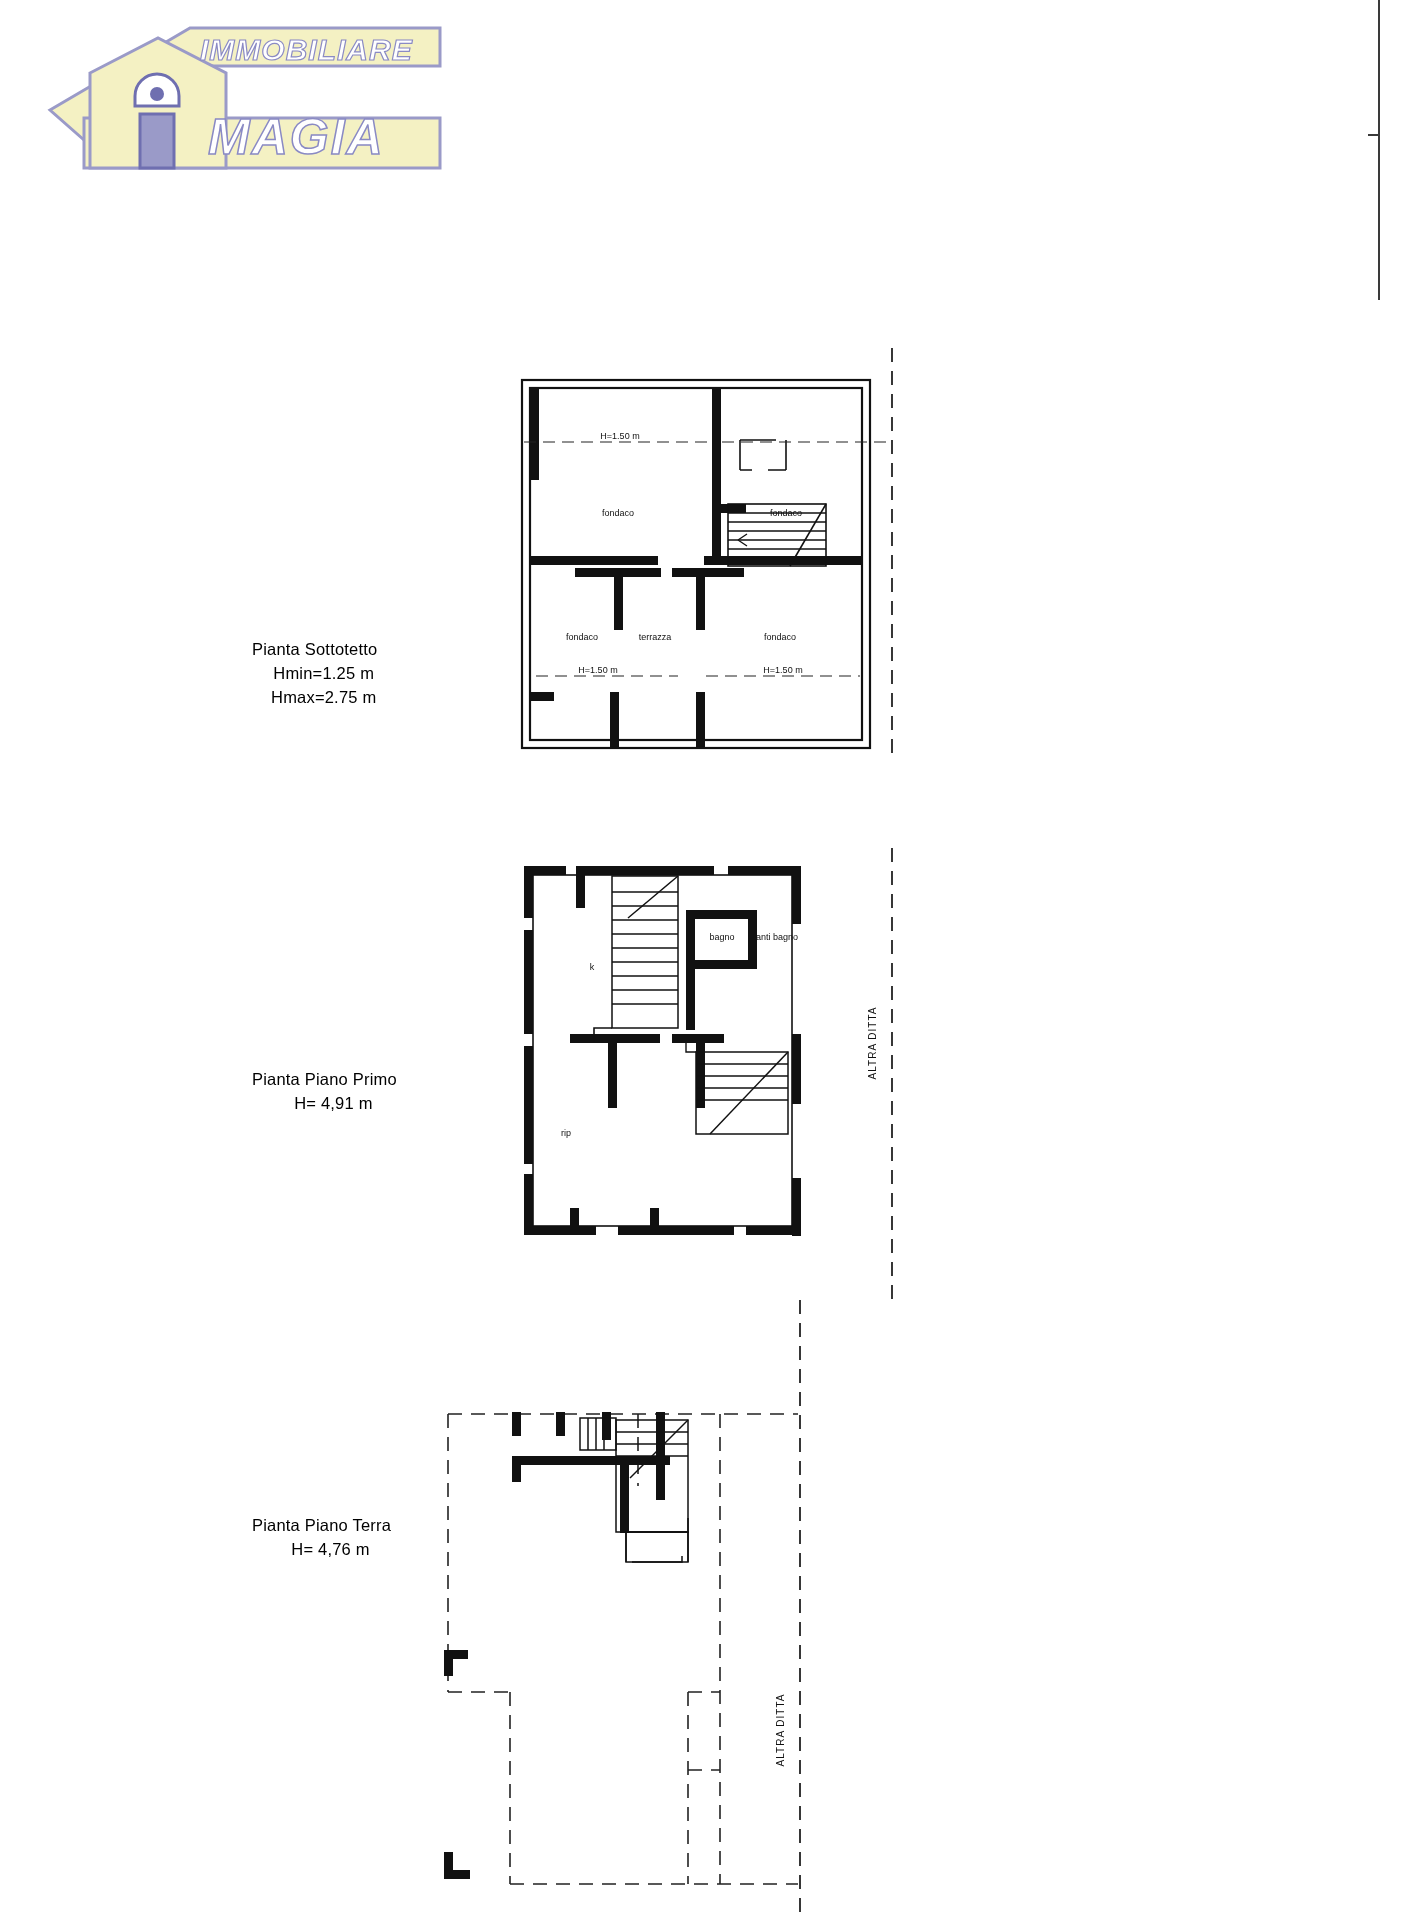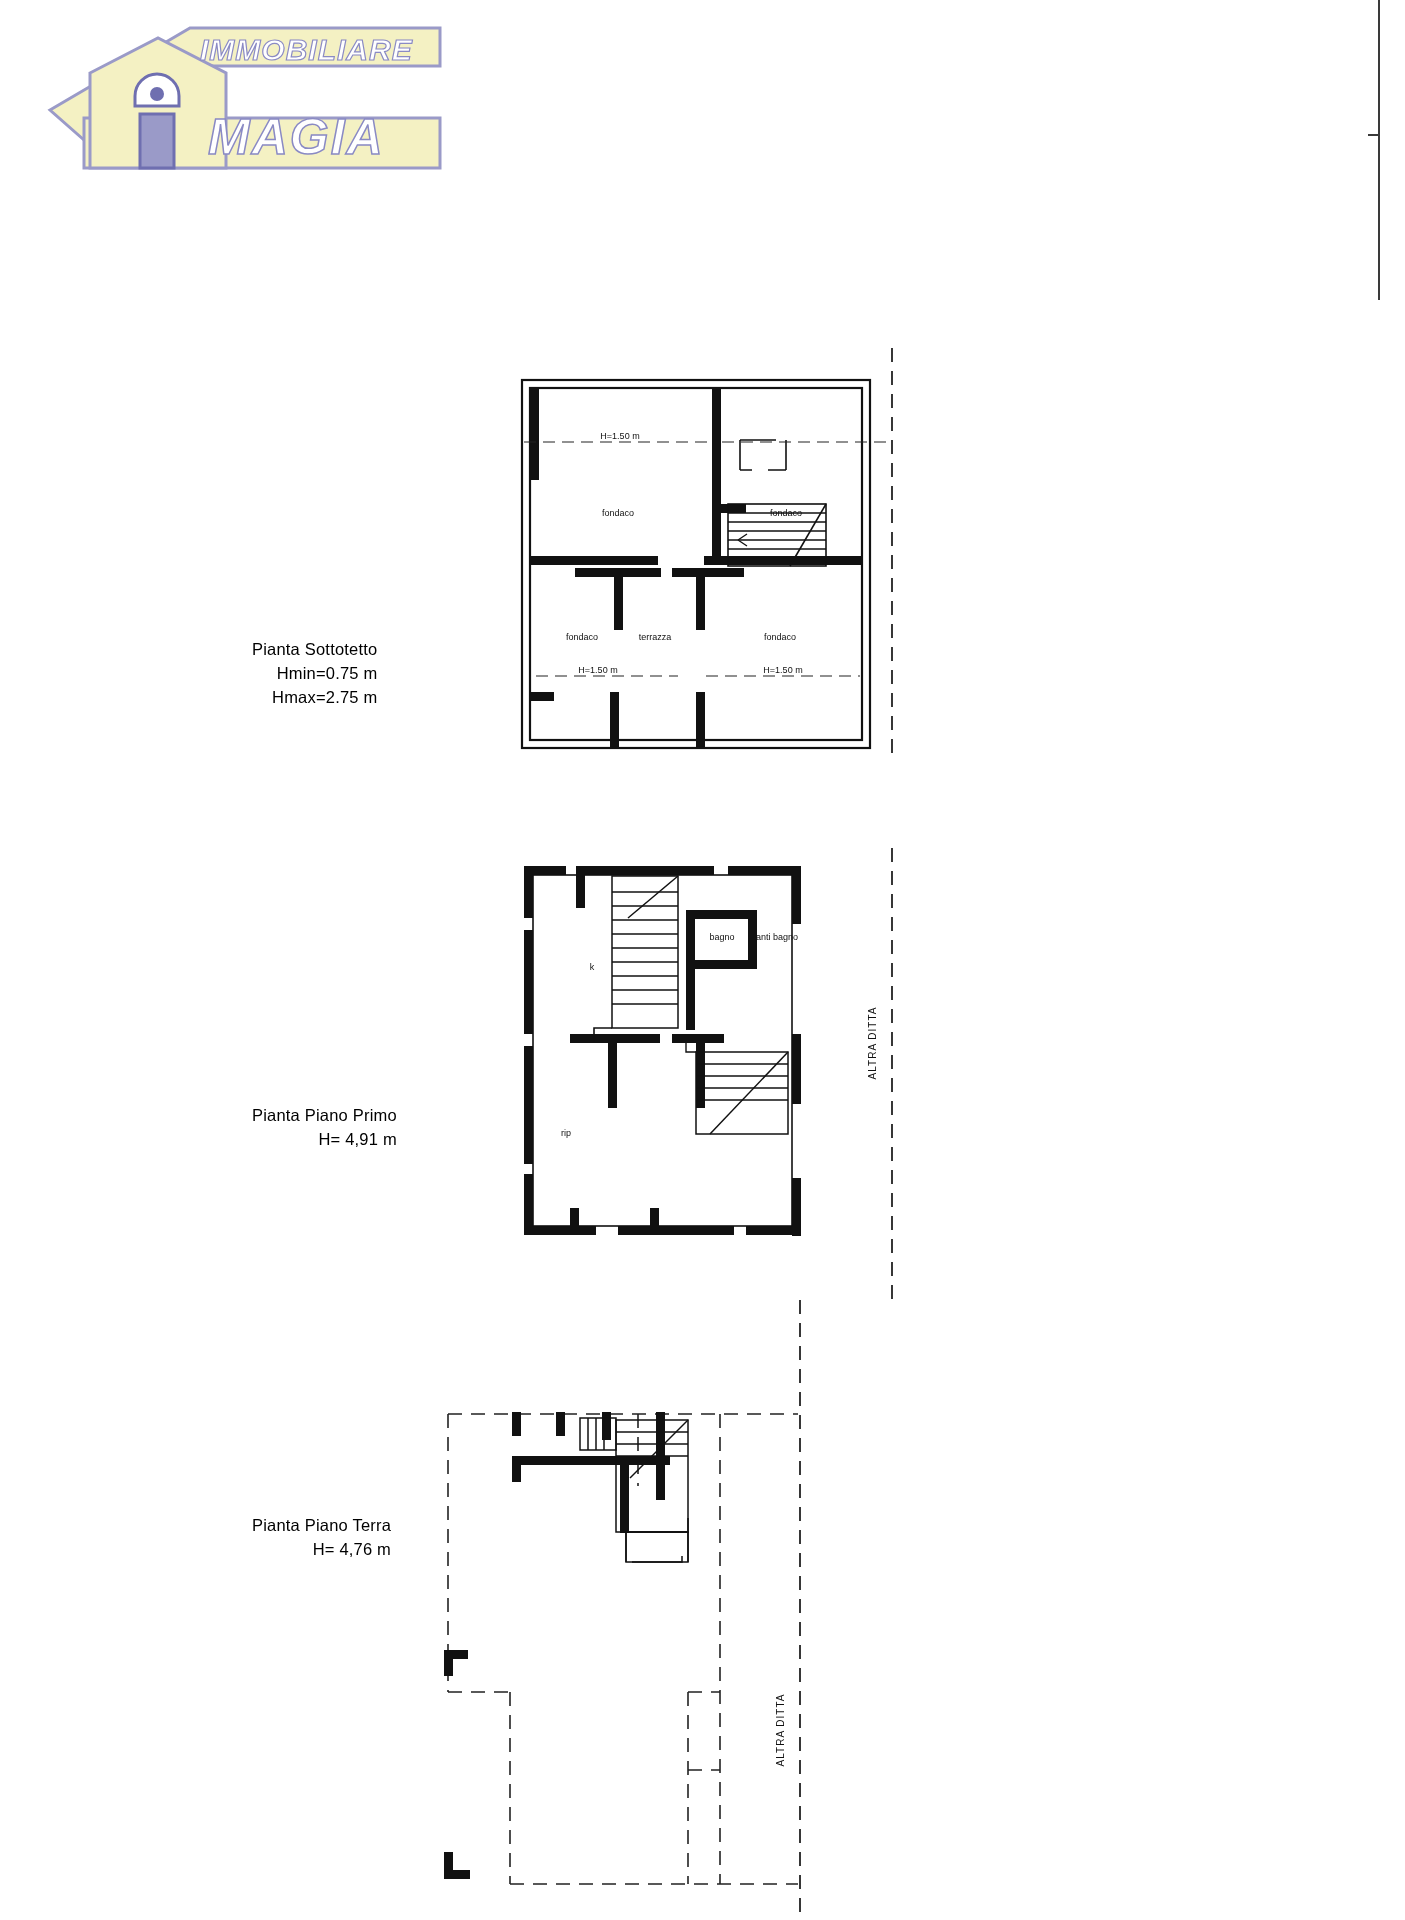--- a/index.html
+++ b/index.html
@@ -32,21 +32,21 @@
     background: #3a3a3a;
   }
 
   
   .plan-label {
     position: absolute;
     font-size: 16.5px;
     letter-spacing: .2px;
     line-height: 1.45;
     color: #000;
-    text-align: right;
+    text-align: center;
     white-space: nowrap;
   }
   .plan-label .sub {
     display: block;
     padding-left: 18px;
   }
 
   
   .plan {
     position: absolute;
@@ -79,21 +79,21 @@
     <text class="tiny" x="160" y="42" font-size="30" font-weight="bold" letter-spacing="1" fill="#ffffff" stroke="#8a8ac4" stroke-width="1.2" font-family="Liberation Sans, sans-serif">IMMOBILIARE</text>
     <text class="tiny" x="168" y="136" font-size="50" font-weight="bold" letter-spacing="2" fill="#ffffff" stroke="#8a8ac4" stroke-width="1.5" font-family="Liberation Sans, sans-serif">MAGIA</text>
   </svg>
 </div>
 
 <div class="edge-rule" style="left:1378px; top:0px; width:1.5px; height:300px;"></div>
 <div class="edge-rule" style="left:1368px; top:134px; width:12px; height:1.5px;"></div>
 
 <div class="plan-label" style="left:252px; top:638px;">
   <span>Pianta Sottotetto</span>
-  <span class="sub">Hmin=0.75 m</span>
+  <span class="sub">Hmin=1.25 m</span>
   <span class="sub">Hmax=2.75 m</span>
 </div>
 
 <div class="plan" style="left:500px; top:344px;">
   <svg width="420" height="420" viewBox="0 0 420 420">
     <g fill="none" stroke="#111111" stroke-width="2.2">
 
       <rect x="22" y="36" width="348" height="368"></rect>
       <rect x="30" y="44" width="332" height="352"></rect>
     </g>
@@ -150,21 +150,21 @@
       <text x="286" y="172">fondaco</text>
       <text x="82" y="296">fondaco</text>
       <text x="155" y="296">terrazza</text>
       <text x="280" y="296">fondaco</text>
       <text x="98" y="329">H=1.50 m</text>
       <text x="283" y="329">H=1.50 m</text>
     </g>
   </svg>
 </div>
 
-<div class="plan-label" style="left:252px; top:1068px;margin-top:36px;">
+<div class="plan-label" style="left:252px; top:1068px;">
   <span>Pianta Piano Primo</span>
   <span class="sub">H= 4,91 m</span>
 </div>
 
 <div class="plan" style="left:500px; top:848px;">
   <svg width="420" height="460" viewBox="0 0 420 460">
 
     <g fill="#111111" stroke="none">
 
       <rect x="24" y="18" width="42" height="9"></rect>

